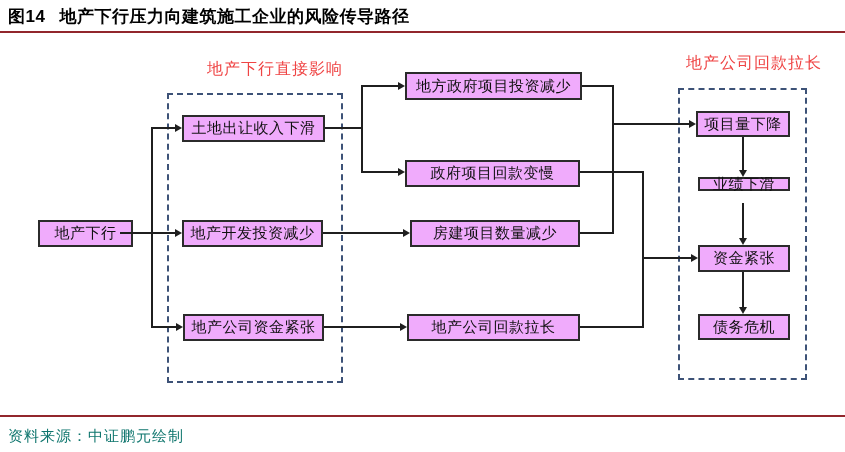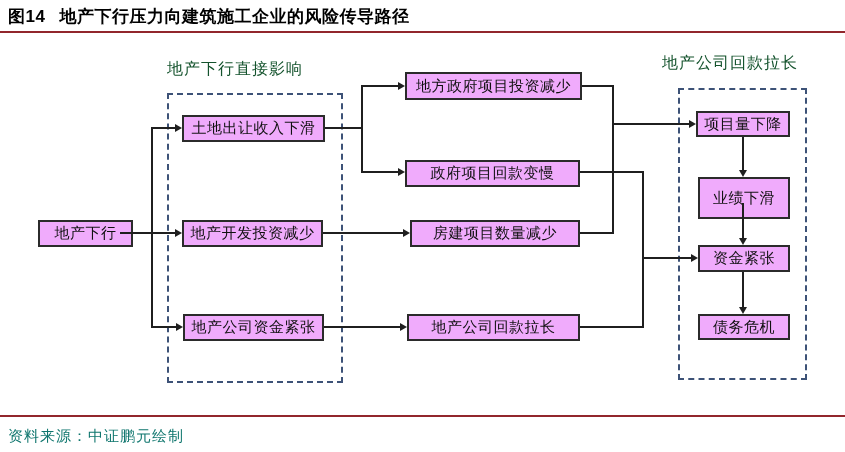--- a/index.html
+++ b/index.html
@@ -5,21 +5,21 @@
   html,body{margin:0;padding:0;background:#fff;}
   .page{position:relative;width:845px;height:452px;background:#fff;overflow:hidden;
         font-family:"Liberation Sans","DejaVu Sans",sans-serif;color:#000;}
   .title-row{position:absolute;left:8px;top:5px;font-size:17px;font-weight:bold;
              letter-spacing:0.5px;white-space:nowrap;}
   .title-row .fig-label{margin-right:14px;}
   .rule{position:absolute;left:0;width:845px;height:2px;background:#92262C;}
   .rule-top{top:31px;}
   .rule-bottom{top:415px;}
   .source{position:absolute;left:8px;top:427px;font-size:15px;color:#0f766e;letter-spacing:1px;}
-  .group-label{position:absolute;font-size:16px;color:#14532d;text-align:left;
+  .group-label{position:absolute;font-size:16px;color:#ef4444;text-align:right;
                letter-spacing:1px;white-space:nowrap;}
   .dashed-box{position:absolute;border:2px dashed #3D5277;background:transparent;}
   .node{position:absolute;border:2px solid #2b2b2b;background:#f0abfc;display:flex;
         align-items:center;justify-content:center;font-size:15px;color:#111;
         white-space:nowrap;box-sizing:border-box;letter-spacing:0.5px;}
   .hl,.vl{position:absolute;background:#1f1f1f;}
   .ar{position:absolute;width:0;height:0;border-top:4px solid transparent;
       border-bottom:4px solid transparent;border-left:7px solid #1f1f1f;}
   .ad{position:absolute;width:0;height:0;border-left:4px solid transparent;
       border-right:4px solid transparent;border-top:7px solid #1f1f1f;}
@@ -42,21 +42,21 @@
 
   <div class="node" style="left:25px;top:220px;width:95px;height:27px;margin-left:13px;">地产下行</div>
   <div class="node" style="left:182px;top:115px;width:143px;height:27px;">土地出让收入下滑</div>
   <div class="node" style="left:183px;top:314px;width:141px;height:27px;">地产公司资金紧张</div>
   <div class="node" style="left:182px;top:220px;width:141px;height:27px;">地产开发投资减少</div>
   <div class="node" style="left:405px;top:72px;width:177px;height:28px;">地方政府项目投资减少</div>
   <div class="node" style="left:405px;top:160px;width:175px;height:27px;">政府项目回款变慢</div>
   <div class="node" style="left:410px;top:220px;width:170px;height:27px;">房建项目数量减少</div>
   <div class="node" style="left:407px;top:314px;width:173px;height:27px;">地产公司回款拉长</div>
   <div class="node" style="left:696px;top:111px;width:94px;height:26px;">项目量下降</div>
-  <div class="node" style="left:698px;top:177px;width:92px;height:42px;">业绩下滑</div>
+  <div class="node" style="left:698px;top:177px;width:92px;height:14px;">业绩下滑</div>
   <div class="node" style="left:698px;top:245px;width:92px;height:27px;">资金紧张</div>
   <div class="node" style="left:698px;top:314px;width:92px;height:26px;">债务危机</div>
 
   <div class="hl" style="left:120px;top:232px;width:56px;height:2px;"></div>
   <div class="vl" style="left:151px;top:127px;width:2px;height:201px;"></div>
   <div class="hl" style="left:151px;top:127px;width:25px;height:2px;"></div>
   <div class="ar" style="left:175px;top:124px;"></div>
   <div class="ar" style="left:175px;top:229px;"></div>
   <div class="hl" style="left:151px;top:326px;width:26px;height:2px;"></div>
   <div class="ar" style="left:176px;top:323px;"></div>

